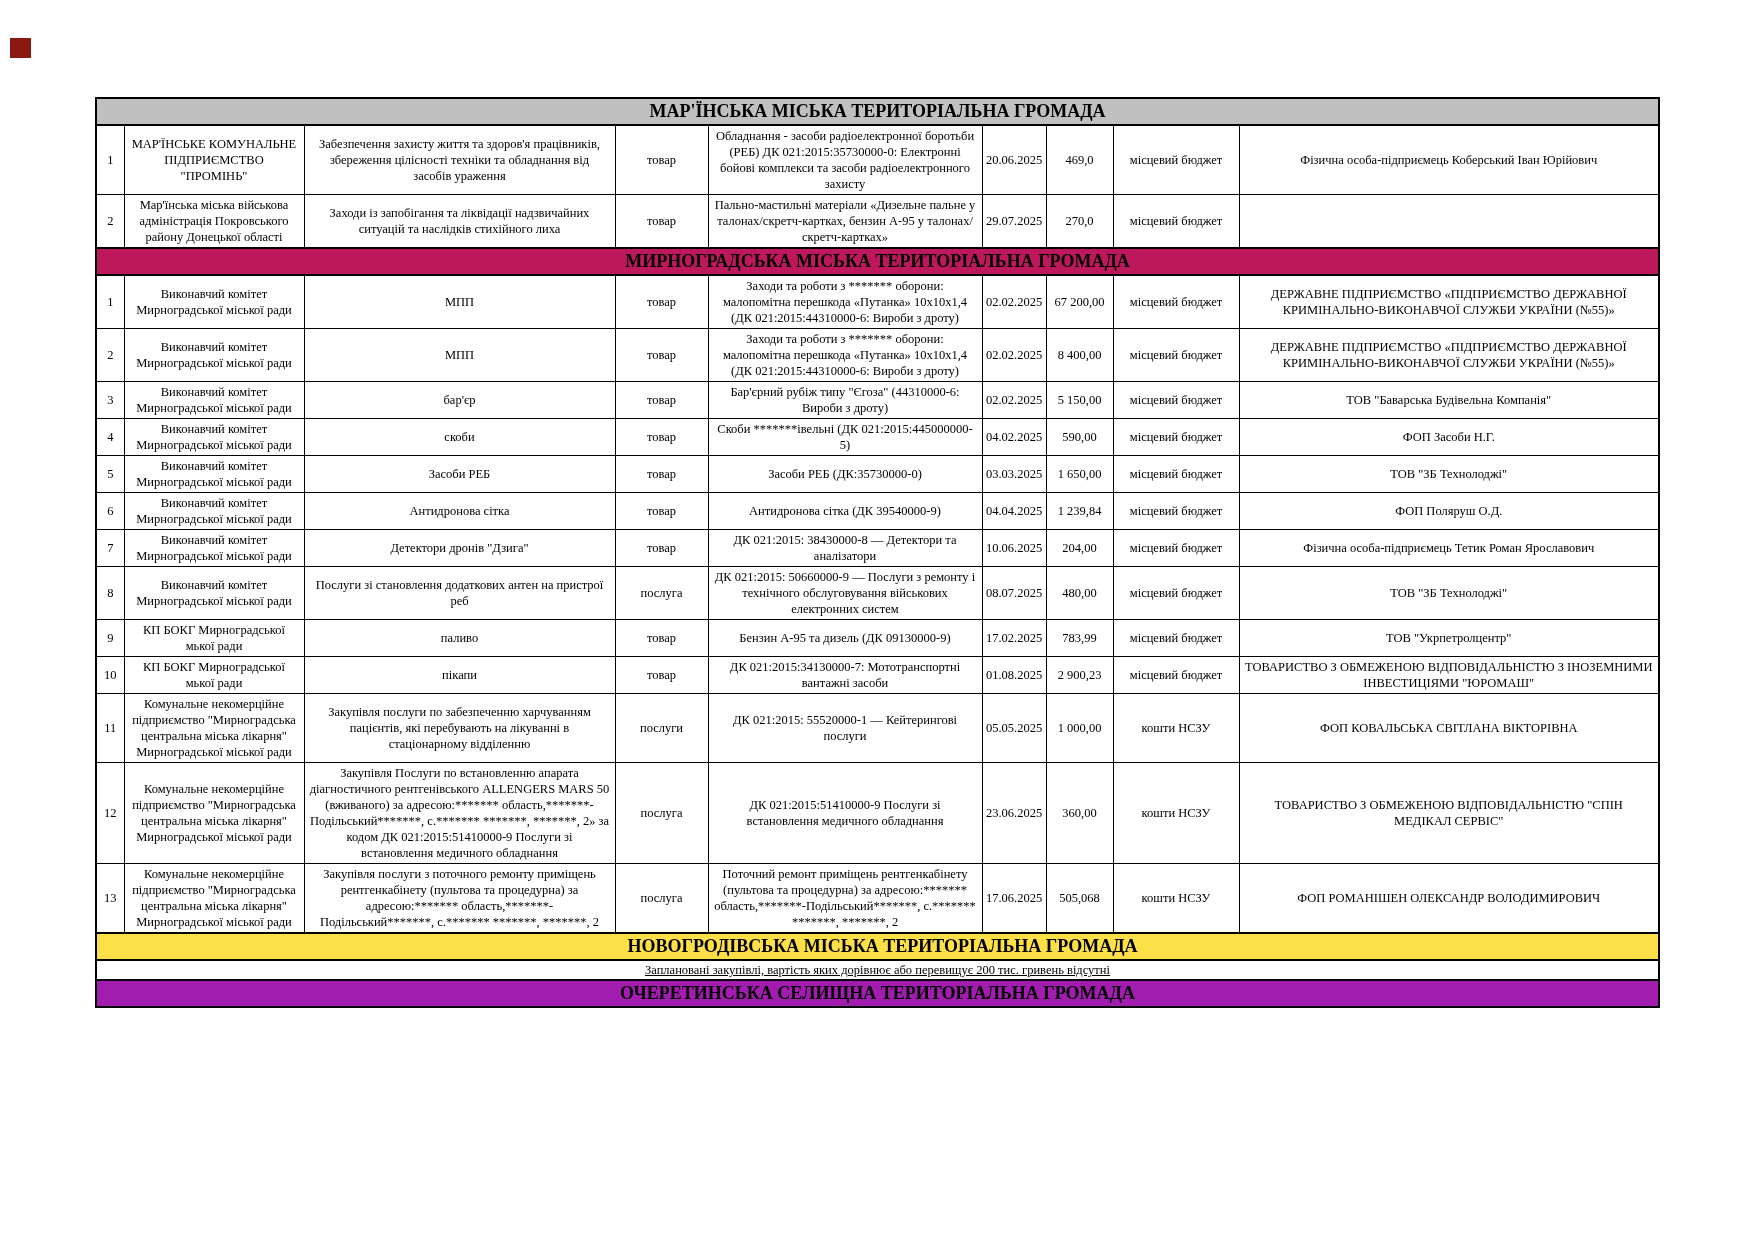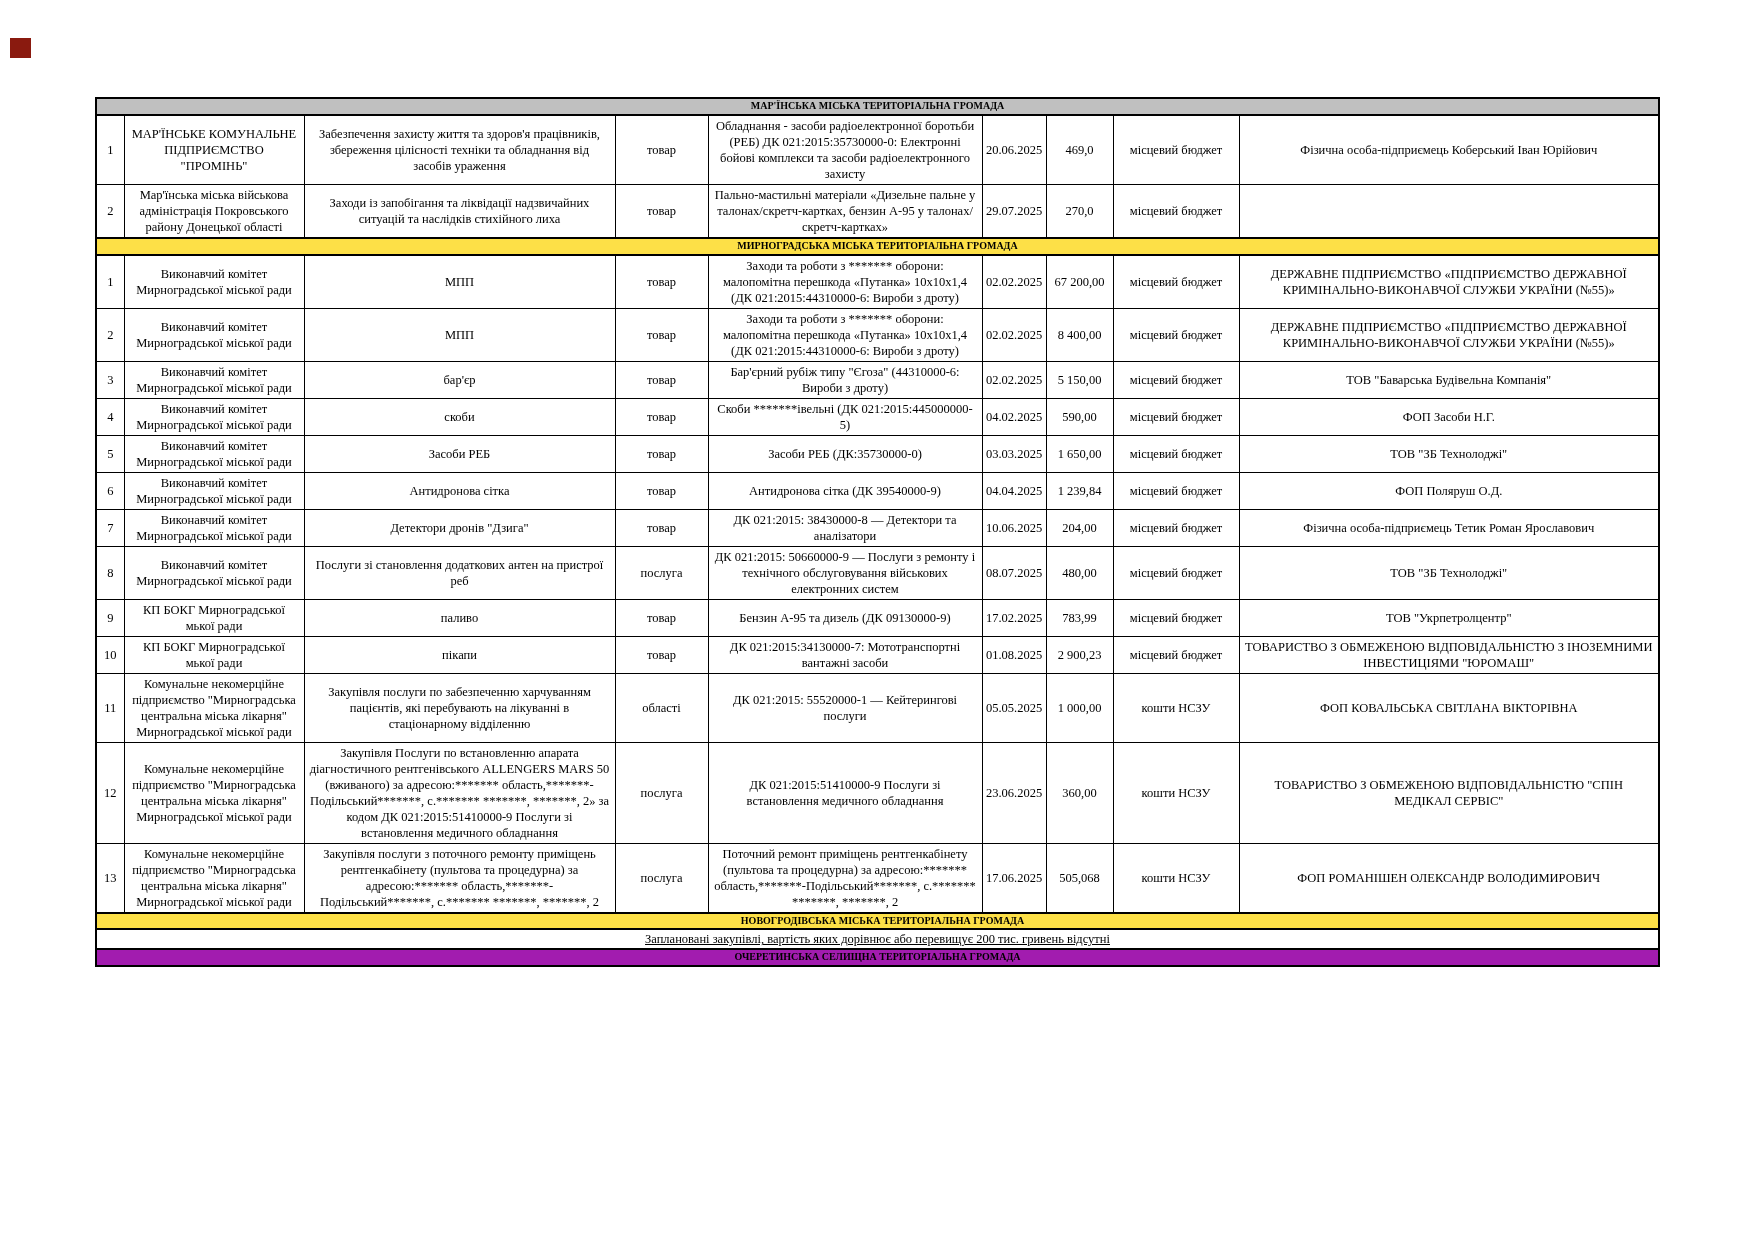--- a/index.html
+++ b/index.html
@@ -34,21 +34,21 @@
     border: 1px solid #000;
     text-align: center;
     vertical-align: middle;
     padding: 2px 5px;
     line-height: 1.28;
     overflow-wrap: break-word;
     height: 30px;
   }
   table.proc tr.section-header td {
     font-weight: bold;
-    font-size: 10px;
+    font-size: 18px;
     height: auto;
     padding: 1px 4px;
     border-top: 2px solid #000;
     border-bottom: 2px solid #000;
   }
   table.proc td.cell-date,
   table.proc td.cell-amount {
     padding: 2px 1px;
     white-space: nowrap;
     text-align: center;
@@ -96,21 +96,21 @@
           <td class="cell-customer">Мар'їнська міська військова адміністрація Покровського району Донецької області</td>
           <td class="cell-description">Заходи із запобігання та ліквідації надзвичайних ситуацій та наслідків стихійного лиха</td>
           <td class="cell-type">товар</td>
           <td class="cell-subject">Пально-мастильні матеріали «Дизельне пальне у талонах/скретч-картках, бензин А-95 у талонах/скретч-картках»</td>
           <td class="cell-date">29.07.2025</td>
           <td class="cell-amount">270,0</td>
           <td class="cell-funding">місцевий бюджет</td>
           <td class="cell-supplier"></td>
         </tr>
         <tr class="section-header">
-          <td colspan="9" style="background: #fde047;">МИРНОГРАДСЬКА МІСЬКА ТЕРИТОРІАЛЬНА ГРОМАДА</td>
+          <td colspan="9" style="background: #be185d;">МИРНОГРАДСЬКА МІСЬКА ТЕРИТОРІАЛЬНА ГРОМАДА</td>
         </tr>
         <tr>
           <td class="cell-num">1</td>
           <td class="cell-customer">Виконавчий комітет Мирноградської міської ради</td>
           <td class="cell-description">МПП</td>
           <td class="cell-type">товар</td>
           <td class="cell-subject">Заходи та роботи з ******* оборони: малопомітна перешкода «Путанка» 10х10х1,4 (ДК 021:2015:44310000-6: Вироби з дроту)</td>
           <td class="cell-date">02.02.2025</td>
           <td class="cell-amount">67 200,00</td>
           <td class="cell-funding">місцевий бюджет</td>
@@ -212,21 +212,21 @@
           <td class="cell-subject">ДК 021:2015:34130000-7: Мототранспортні вантажні засоби</td>
           <td class="cell-date">01.08.2025</td>
           <td class="cell-amount">2 900,23</td>
           <td class="cell-funding">місцевий бюджет</td>
           <td class="cell-supplier">ТОВАРИСТВО З ОБМЕЖЕНОЮ ВІДПОВІДАЛЬНІСТЮ З ІНОЗЕМНИМИ ІНВЕСТИЦІЯМИ "ЮРОМАШ"</td>
         </tr>
         <tr>
           <td class="cell-num">11</td>
           <td class="cell-customer">Комунальне некомерційне підприємство "Мирноградська центральна міська лікарня" Мирноградської міської ради</td>
           <td class="cell-description">Закупівля послуги по забезпеченню  харчуванням пацієнтів, які перебувають на лікуванні в стаціонарному відділенню</td>
-          <td class="cell-type">області</td>
+          <td class="cell-type">послуги</td>
           <td class="cell-subject">ДК 021:2015: 55520000-1 — Кейтерингові послуги</td>
           <td class="cell-date">05.05.2025</td>
           <td class="cell-amount">1 000,00</td>
           <td class="cell-funding">кошти НСЗУ</td>
           <td class="cell-supplier">ФОП КОВАЛЬСЬКА СВІТЛАНА ВІКТОРІВНА</td>
         </tr>
         <tr>
           <td class="cell-num">12</td>
           <td class="cell-customer">Комунальне некомерційне підприємство "Мирноградська центральна міська лікарня" Мирноградської міської ради</td>
           <td class="cell-description">Закупівля Послуги по встановленню апарата діагностичного рентгенівського ALLENGERS MARS 50 (вживаного) за адресою:******* область,*******-Подільський*******, с.******* *******, *******, 2» за кодом ДК 021:2015:51410000-9 Послуги зі встановлення медичного обладнання</td>

